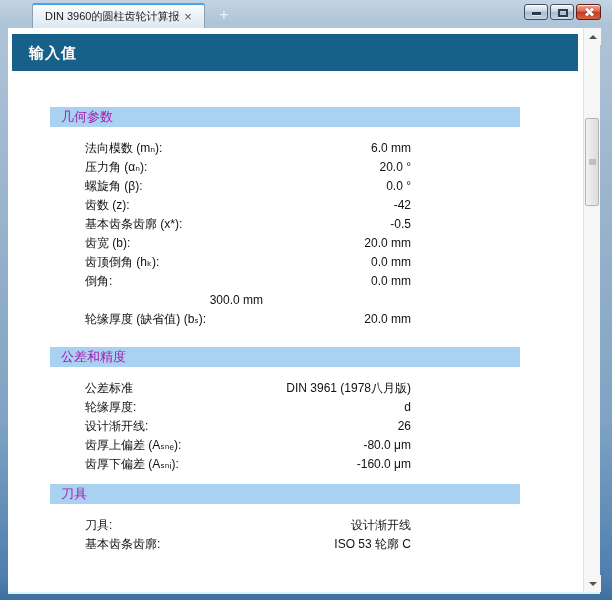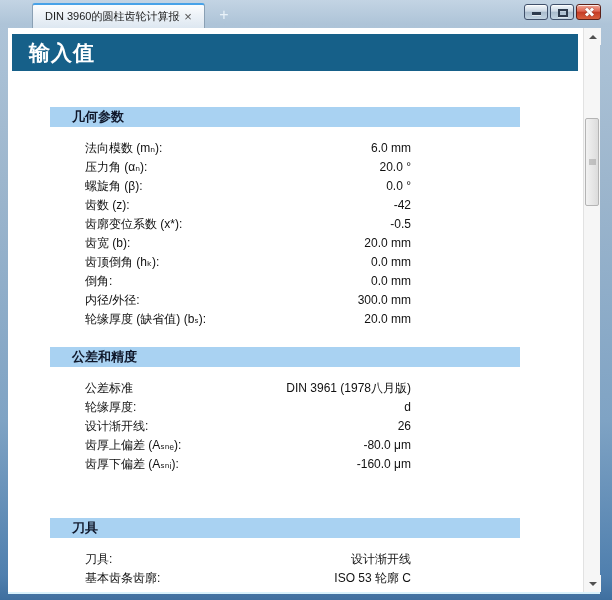--- a/index.html
+++ b/index.html
@@ -59,30 +59,30 @@
     border-radius:2px; cursor:pointer;
   }
 
   
   .content {
     position:absolute; left:8px; top:28px; width:575px; bottom:8px;
     background:#ffffff; overflow:hidden;
   }
   .main-header {
     margin:6px 5px 0 4px; height:37px; line-height:37px;
-    background:#166089; color:#ffffff; font-weight:bold; font-size:21px;
+    background:#166089; color:#ffffff; font-weight:bold; font-size:15px;
     padding-left:17px; letter-spacing:1px;
   }
   .section:first-child { margin-top:36px; }
   .section { margin-top:18px; }
-  .section.s3 { margin-top:44px; }
+  .section.s3 { margin-top:10px; }
   .section-header {
     margin-left:42px; width:470px; height:20px; line-height:20px;
-    background:#a9d2f2; color:#0f172a; font-weight:bold; font-size:13px;
-    padding-left:22px;
+    background:#a9d2f2; color:#a21caf; font-weight:normal; font-size:13px;
+    padding-left:11px;
   }
   .rows { margin-top:12px; }
   .row { display:flex; height:19px; line-height:19px; margin-left:77px; font-size:12px; color:#111; }
   .row .label { width:148px; flex-shrink:0; white-space:nowrap; }
   .row .value { width:178px; text-align:right; white-space:nowrap; }
 
   
   .scrollbar {
     position:absolute; top:28px; right:12px; width:17px; bottom:8px;
     background:#f6f6f6; border-left:1px solid #e2e2e2;
@@ -141,37 +141,36 @@
             </div>
             <div class="row">
               <span class="label">螺旋角 (β):</span>
               <span class="value">0.0 °</span>
             </div>
             <div class="row">
               <span class="label">齿数 (z):</span>
               <span class="value">-42</span>
             </div>
             <div class="row">
-              <span class="label">齿廓变位系数 (x*):</span>
+              <span class="label">基本齿条齿廓 (x*):</span>
               <span class="value">-0.5</span>
             </div>
             <div class="row">
               <span class="label">齿宽 (b):</span>
               <span class="value">20.0 mm</span>
             </div>
             <div class="row">
               <span class="label">齿顶倒角 (hₖ):</span>
               <span class="value">0.0 mm</span>
             </div>
             <div class="row">
               <span class="label">倒角:</span>
               <span class="value">0.0 mm</span>
             </div>
             <div class="row">
-              <span class="label">内径/外径:</span>
               <span class="value">300.0 mm</span>
             </div>
             <div class="row">
               <span class="label">轮缘厚度 (缺省值) (bₛ):</span>
               <span class="value">20.0 mm</span>
             </div>
           </div>
         </div>
         <div class="section">
           <div class="section-header">公差和精度</div>

